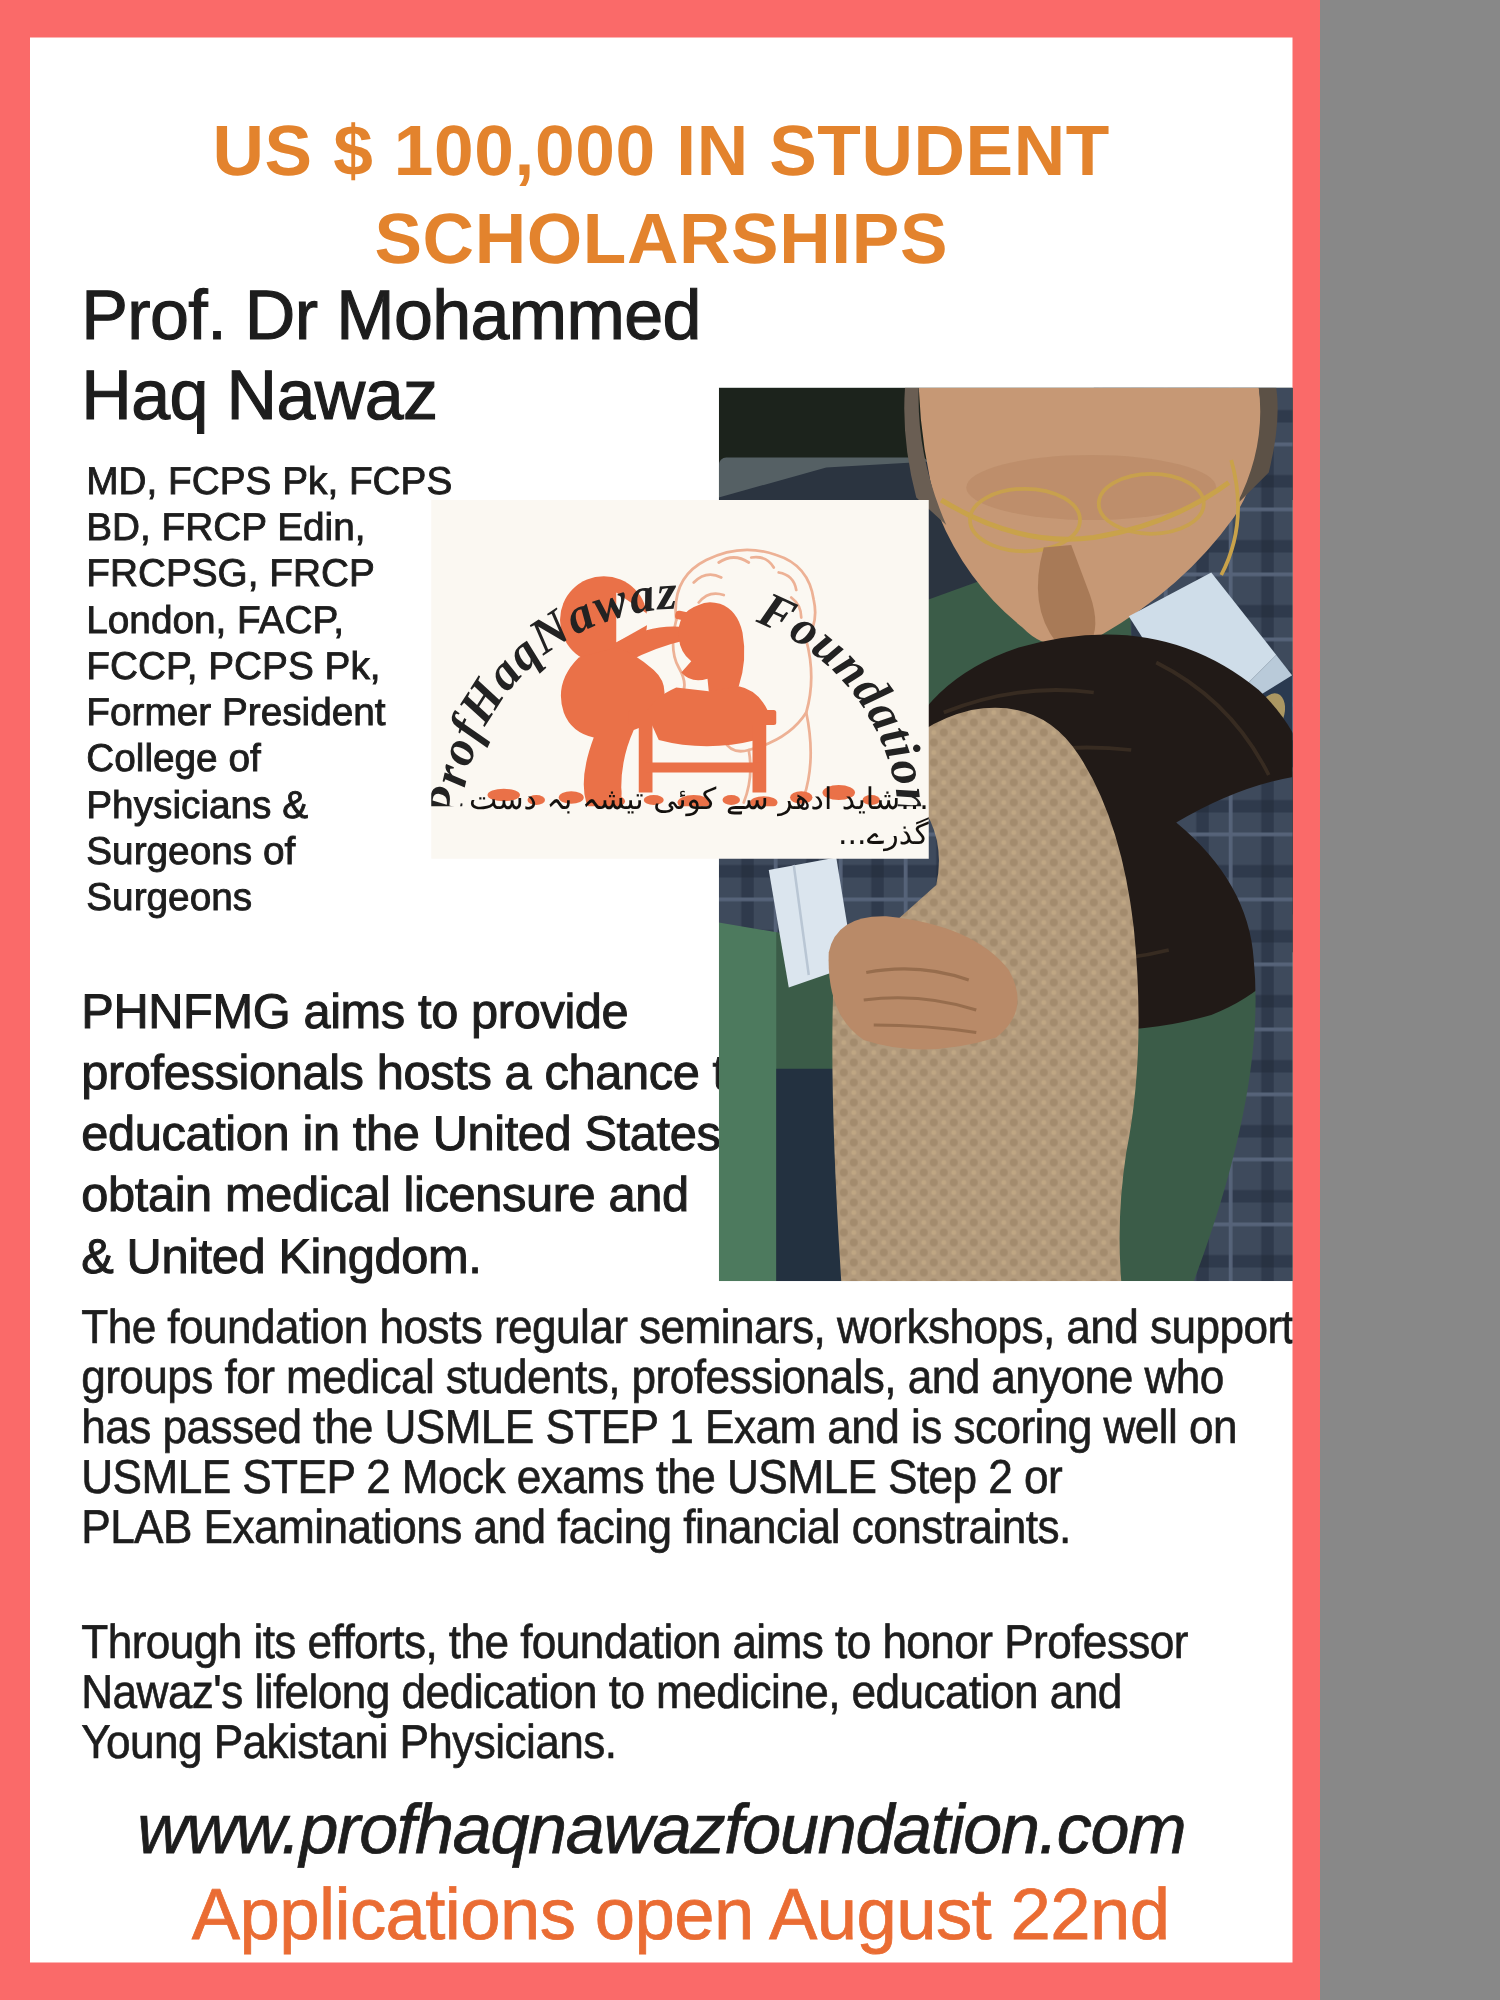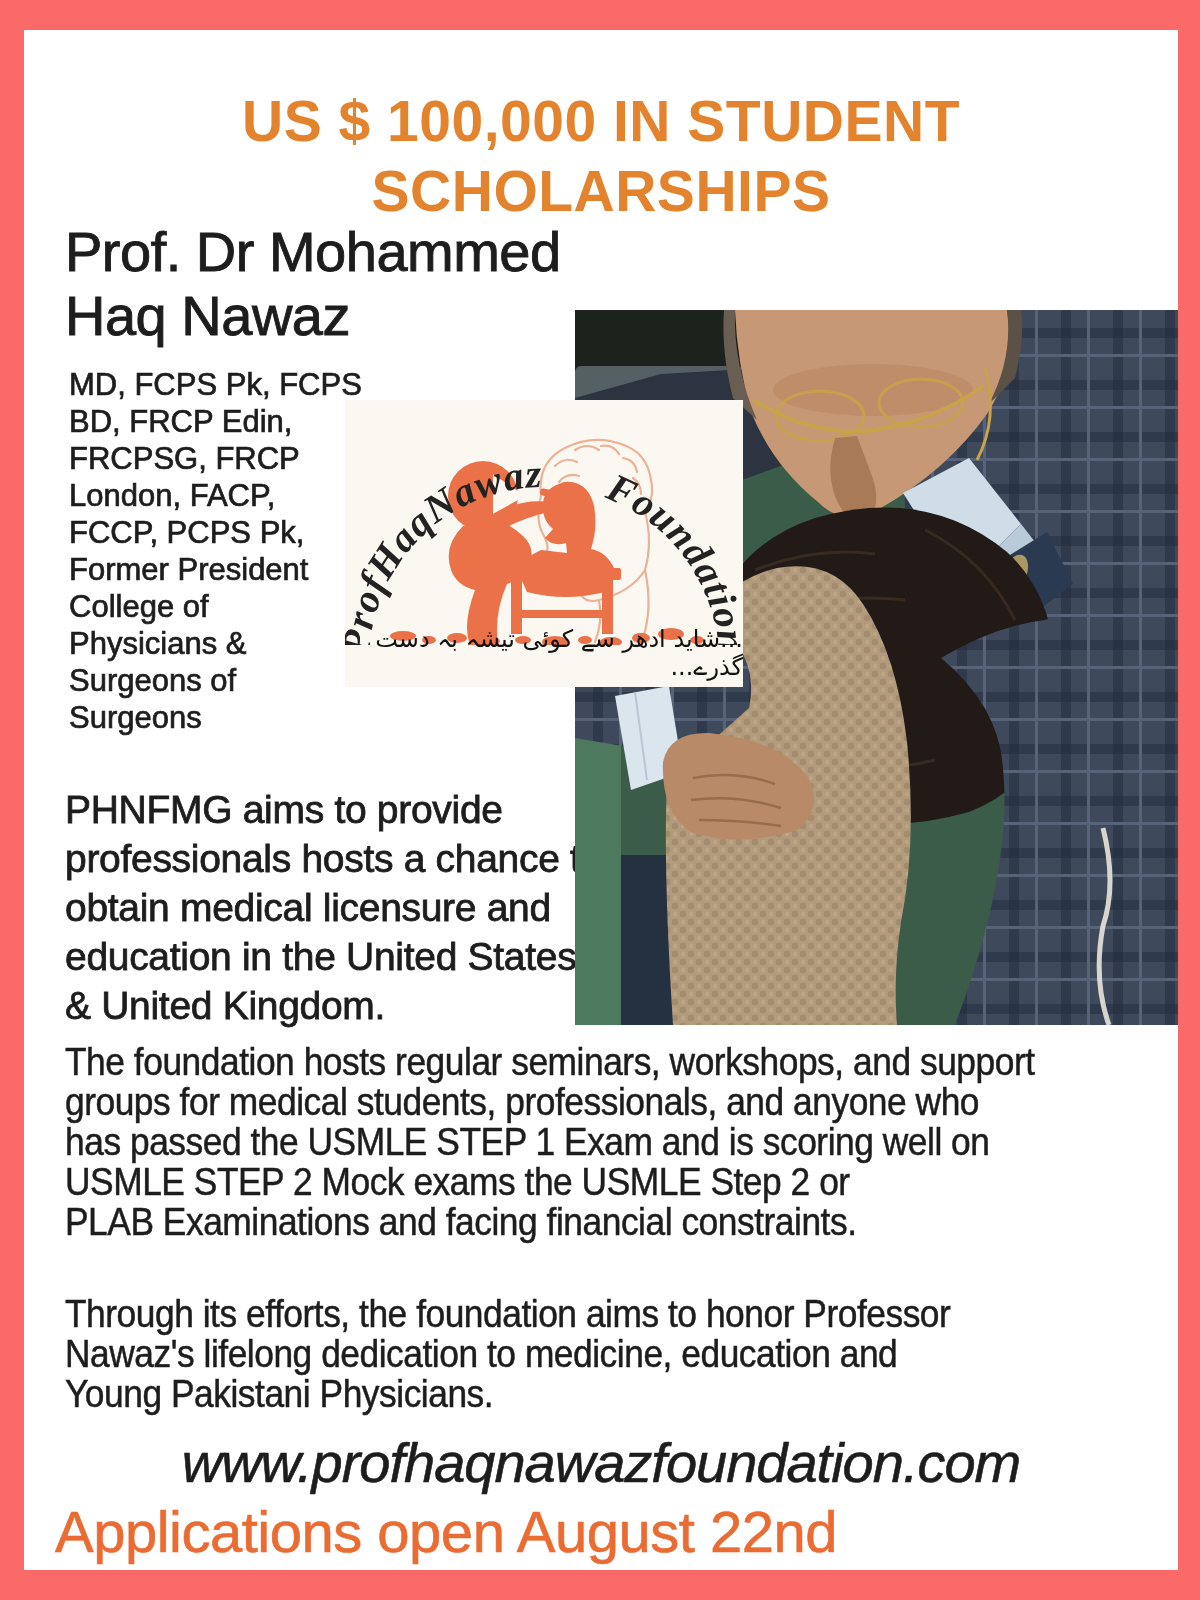--- a/index.html
+++ b/index.html
@@ -1,17 +1,17 @@
 <!DOCTYPE html>
 <html style="--border-coral: #fa6a69; --title-orange: #e3832d; --cta-orange: #ea6c33; --logo-orange: #ea7148; --ink: #1d1d1d;"><head>
 <meta charset="utf-8">
 <style>
   html,body { margin:0; padding:0; background:#888; }
   .page {
-    position:relative; width:1200px; height:1600px; background:#fff;
+    position:relative; width:1056px; height:1600px; background:#fff;
     box-sizing:border-box; overflow:hidden;
     border-style:solid; border-color:var(--border-coral,#fa6a69);
     border-width:30px 22px 30px 24px;
     font-family:"Liberation Sans", sans-serif; color:var(--ink,#1d1d1d);
   }
   .headline {
     position:absolute; top:56px; left:0; right:0; text-align:center;
     color:var(--title-orange,#e3832d); font-size:57px; font-weight:700;
     line-height:70px; letter-spacing:.5px; z-index:4;
   }
@@ -43,21 +43,21 @@
   .para-cond { transform:scaleX(.93); transform-origin:left top;
            font-size:38px; line-height:40px; letter-spacing:-.5px;
            -webkit-text-stroke:.5px; }
   .para2 { top:1012px; }
   .para3 { top:1264px; }
   .website {
     position:absolute; top:1400px; left:0; right:0; text-align:center;
     font-size:56px; letter-spacing:-1px; -webkit-text-stroke:.6px; z-index:4;font-style:italic;
   }
   .cta {
-    position:absolute; top:1468px; left:0; right:0; 
+    position:absolute; top:1468px; left:0; right:0; text-align:center;
     font-size:58px; color:var(--cta-orange,#ea6c33); letter-spacing:-.5px;
     -webkit-text-stroke:.6px; z-index:4;margin-left:31px;
   }
   .logo-orange { fill:var(--logo-orange,#ea7148); }
   .logo-sketch { stroke:#edb195; stroke-width:2.2; fill:none;
                  stroke-linecap:round; stroke-linejoin:round; }
   .arc-text { font-family:"Liberation Serif", serif; font-size:40px;
               font-weight:bold; font-style:italic; fill:#222; letter-spacing:1px; }
 </style>
 </head>
@@ -196,22 +196,22 @@
         <text class="arc-text"><textPath href="#arcPath" startOffset="6">ProfHaqNawaz</textPath></text>
         <text class="arc-text"><textPath href="#arcPath" startOffset="336">Foundation</textPath></text>
       </g>
     </svg>
     <div class="urdu">...شاید ادھر سے کوئی تیشہ بہ دست گذرے...</div>
   </div>
 
   <div class="para para1">
     <div>PHNFMG aims to provide</div>
     <div>professionals hosts a chance to</div>
+    <div>education in the United States</div>
     <div>obtain medical licensure and</div>
-    <div>education in the United States</div>
     <div>&amp; United Kingdom.</div>
   </div>
 
   <div class="para para-cond para2">
     <div>The foundation hosts regular seminars, workshops, and support</div>
     <div>groups for medical students, professionals, and anyone who</div>
     <div>has passed the USMLE STEP 1 Exam and is scoring well on</div>
     <div>USMLE STEP 2 Mock exams the USMLE Step 2 or</div>
     <div>PLAB Examinations and facing financial constraints.</div>
   </div>

